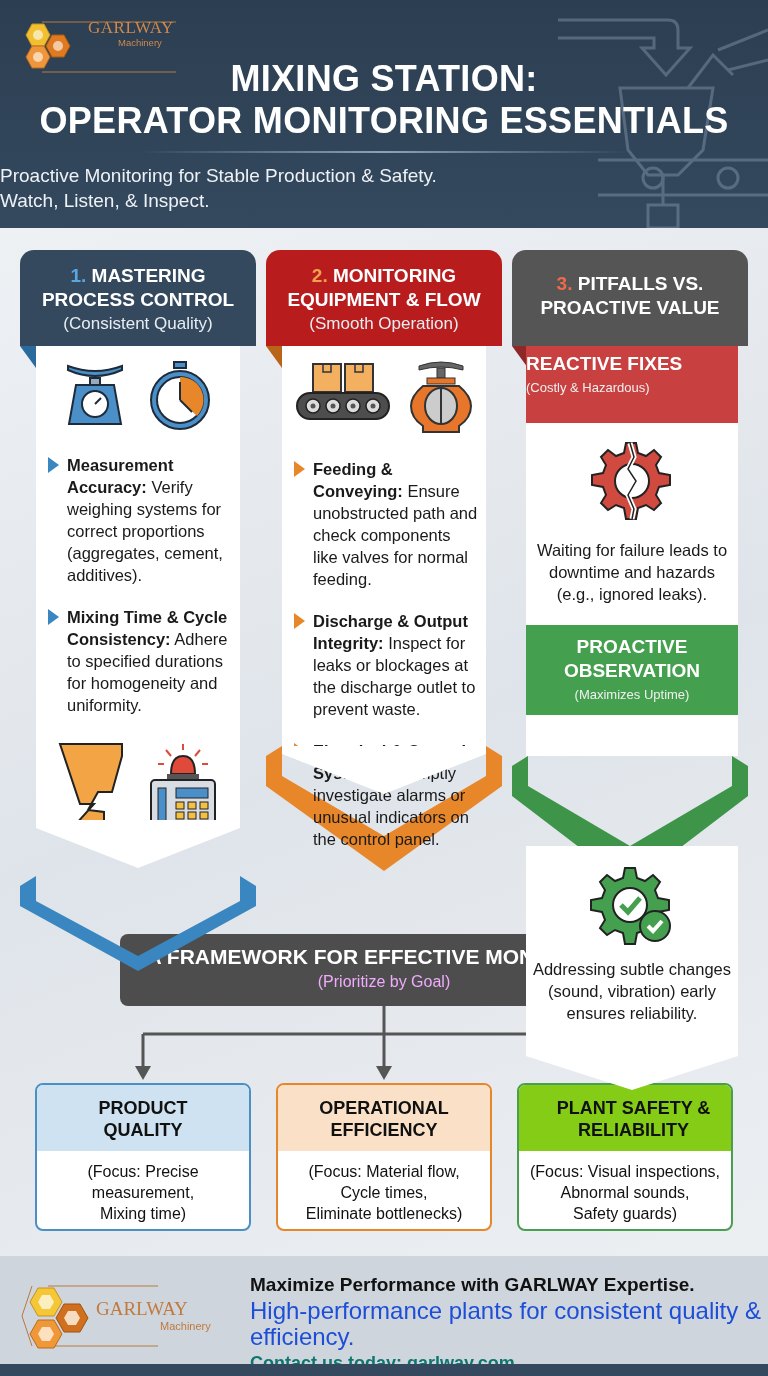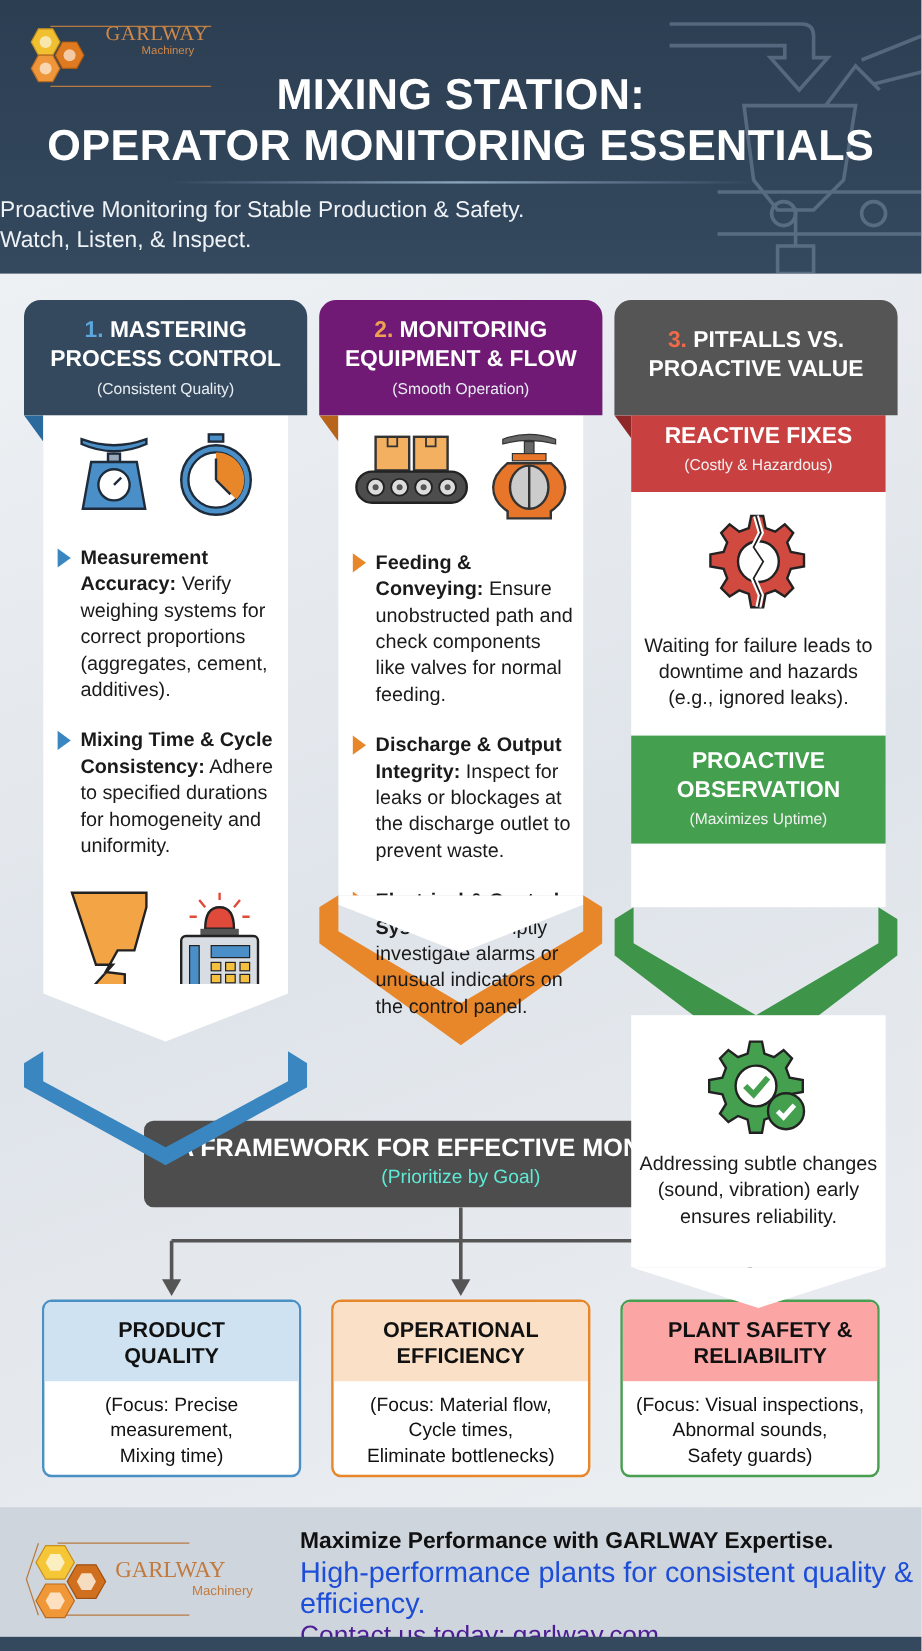--- a/index.html
+++ b/index.html
@@ -12,51 +12,51 @@
 .logo{position:absolute;left:18px;top:18px;width:160px;height:60px}
 .logo-text{position:absolute;left:88px;top:18px;color:#d0894a;font-family:"Liberation Serif",serif;font-size:17px;letter-spacing:.5px}
 .logo-sub{position:absolute;left:118px;top:37px;color:#d0894a;font-size:9.5px}
 .title{position:absolute;left:0;top:58px;width:768px;text-align:center;color:#fff;font-weight:bold;font-size:36px;line-height:42px;letter-spacing:.3px}
 .hdr-rule{position:absolute;left:140px;top:151px;width:488px;height:2px;background:linear-gradient(90deg,transparent,#8aa2bb,transparent)}
 .subtitle{position:absolute;left:0;top:163px;width:768px;text-align:left;color:#eef2f6;font-size:19px;line-height:25px}
 
 .col{position:absolute;top:250px;width:236px}
 .col-head{position:relative;height:96px;border-radius:14px 14px 0 0;color:#fff;text-align:center;padding-top:14px;z-index:3}
 .col-head .t{font-weight:bold;font-size:19px;line-height:24px}
-.col-head .s{font-size:13px;line-height:24px;color:#e8edf2}
+.col-head .s{font-size:17px;line-height:24px;color:#e8edf2}
 .col-head .num{font-weight:bold}
 .col-body{position:absolute;left:16px;top:96px;width:204px;background:#fff;z-index:2}
 .col-tail{position:absolute;z-index:1}
 .item{display:flex;gap:8px;margin:0 0 20px 0}
 .tri{width:0;height:0;border-top:8px solid transparent;border-bottom:8px solid transparent;border-left:11px solid #3a86c0;margin-top:3px;flex:0 0 auto}
 .item-text{font-size:16.5px;line-height:22px;color:#1a1a1a}
 .item-text b{font-weight:bold}
 .icons{display:flex;justify-content:center;gap:22px;margin:14px 0 22px}
 
-.sub-red{background:#c94040;color:#fff;text-align:center;height:64px;padding-top:6px}
+.sub-red{background:#c94040;color:#fff;height:77px;padding-top:6px}
 .sub-green{background:#44a04e;color:#fff;text-align:center;height:90px;padding-top:10px}
 .sub-red .t,.sub-green .t{font-weight:bold;font-size:19px;line-height:24px}
 .sub-red .s,.sub-green .s{font-size:13px;line-height:24px;color:#f0f0f0}
 .ctr-text{text-align:center;font-size:16.5px;line-height:22px;color:#1a1a1a}
 
 .fw{position:absolute;left:120px;top:934px;width:528px;height:72px;background:#4d4d4d;border-radius:8px;color:#fff;text-align:center;padding-top:10px}
 .fw .t{font-weight:bold;font-size:21px;line-height:26px}
-.fw .s{font-size:16px;line-height:24px;color:#5eead4}
+.fw .s{font-size:16px;line-height:24px;color:#f0abfc}
 .fw-lines{position:absolute;left:0;top:1006px;width:768px;height:80px}
 .goal{position:absolute;top:1083px;width:216px;height:148px;border-radius:8px;border:2px solid;background:#fff;overflow:hidden;text-align:center}
 .goal .gh{height:66px;padding-top:12px;font-weight:bold;font-size:18px;line-height:22px;color:#111}
 .goal .gb{font-size:16px;line-height:21px;padding-top:10px;color:#111}
 
 .footer{position:absolute;left:0;top:1256px;width:768px;height:108px;background:#cfd5dc}
 .footer-bar{position:absolute;left:0;top:1364px;width:768px;height:12px;background:#34495e}
 .f-logo{position:absolute;left:18px;top:20px;width:140px;height:80px}
 .f-text{position:absolute;left:250px;top:16px}
 .f-text .l1{font-weight:bold;font-size:19px;line-height:26px;color:#111}
 .f-text .l2{font-size:24px;line-height:26px;color:#1d4ed8}
-.f-text .l3{font-weight:normal;font-size:22px;line-height:26px;color:#4c1d95}
+.f-text .l3{font-weight:bold;font-size:18px;line-height:26px;color:#0f766e}
 </style>
 </head>
 <body>
 
 <div class="bgdeco"></div>
 
 <div class="header">
   <svg class="deco" viewBox="0 0 230 228">
     <g fill="none" stroke="#9fb3c8" stroke-width="3">
       <path d="M20 20 H130 Q140 20 140 30 V48 H152 L128 75 L104 48 H116 V38 H20"></path>
@@ -154,21 +154,21 @@
   <svg style="position:absolute;left:16px;top:570px;z-index:2" width="204" height="50">
       <polygon points="0,0 204,0 204,8 102,48 0,8" fill="#fff"></polygon>
     </svg>
 </div>
 
 <div class="col" style="left:266px">
   <svg class="col-tail" style="left:0;top:96px" width="236" height="630">
     <polygon points="0,0 16,22 16,0" fill="#b8641a"></polygon>
     <polygon points="0,410 16,400 16,430 118,490 220,430 220,400 236,410 236,440 118,525 0,440" fill="#e8862a"></polygon>
   </svg>
-  <div class="col-head" style="background:#701a75">
+  <div class="col-head" style="background:#b91c1c">
     <div class="t"><span class="num" style="color:#f0a050">2.</span> <span>MONITORING</span></div>
     <div class="t">EQUIPMENT &amp; FLOW</div>
     <div class="s">(Smooth Operation)</div>
   </div>
   <div class="col-body" style="height:400px">
     <div class="icons" style="gap:18px">
       <svg width="96" height="62" viewBox="0 0 96 62">
         <rect x="18" y="4" width="28" height="28" fill="#f3b060" stroke="#333" stroke-width="2"></rect>
         <rect x="50" y="4" width="28" height="28" fill="#f3b060" stroke="#333" stroke-width="2"></rect>
         <path d="M28 4 V12 H36 V4 M60 4 V12 H68 V4" fill="none" stroke="#333" stroke-width="1.5"></path>
@@ -292,21 +292,21 @@
       <div>OPERATIONAL</div>
       <div>EFFICIENCY</div>
     </div>
   <div class="gb">
       <div>(Focus: Material flow,</div>
       <div>Cycle times,</div>
       <div>Eliminate bottlenecks)</div>
     </div>
 </div>
 <div class="goal" id="g2" style="left: 517px; border-color: rgb(74, 158, 82);">
-  <div class="gh" style="background: #fca5a5; padding-left: 17px;">
+  <div class="gh" style="background: #84cc16; padding-left: 17px;">
       <div>PLANT SAFETY &amp;</div>
       <div>RELIABILITY</div>
     </div>
   <div class="gb">
       <div>(Focus: Visual inspections,</div>
       <div>Abnormal sounds,</div>
       <div>Safety guards)</div>
     </div>
 </div>
 

